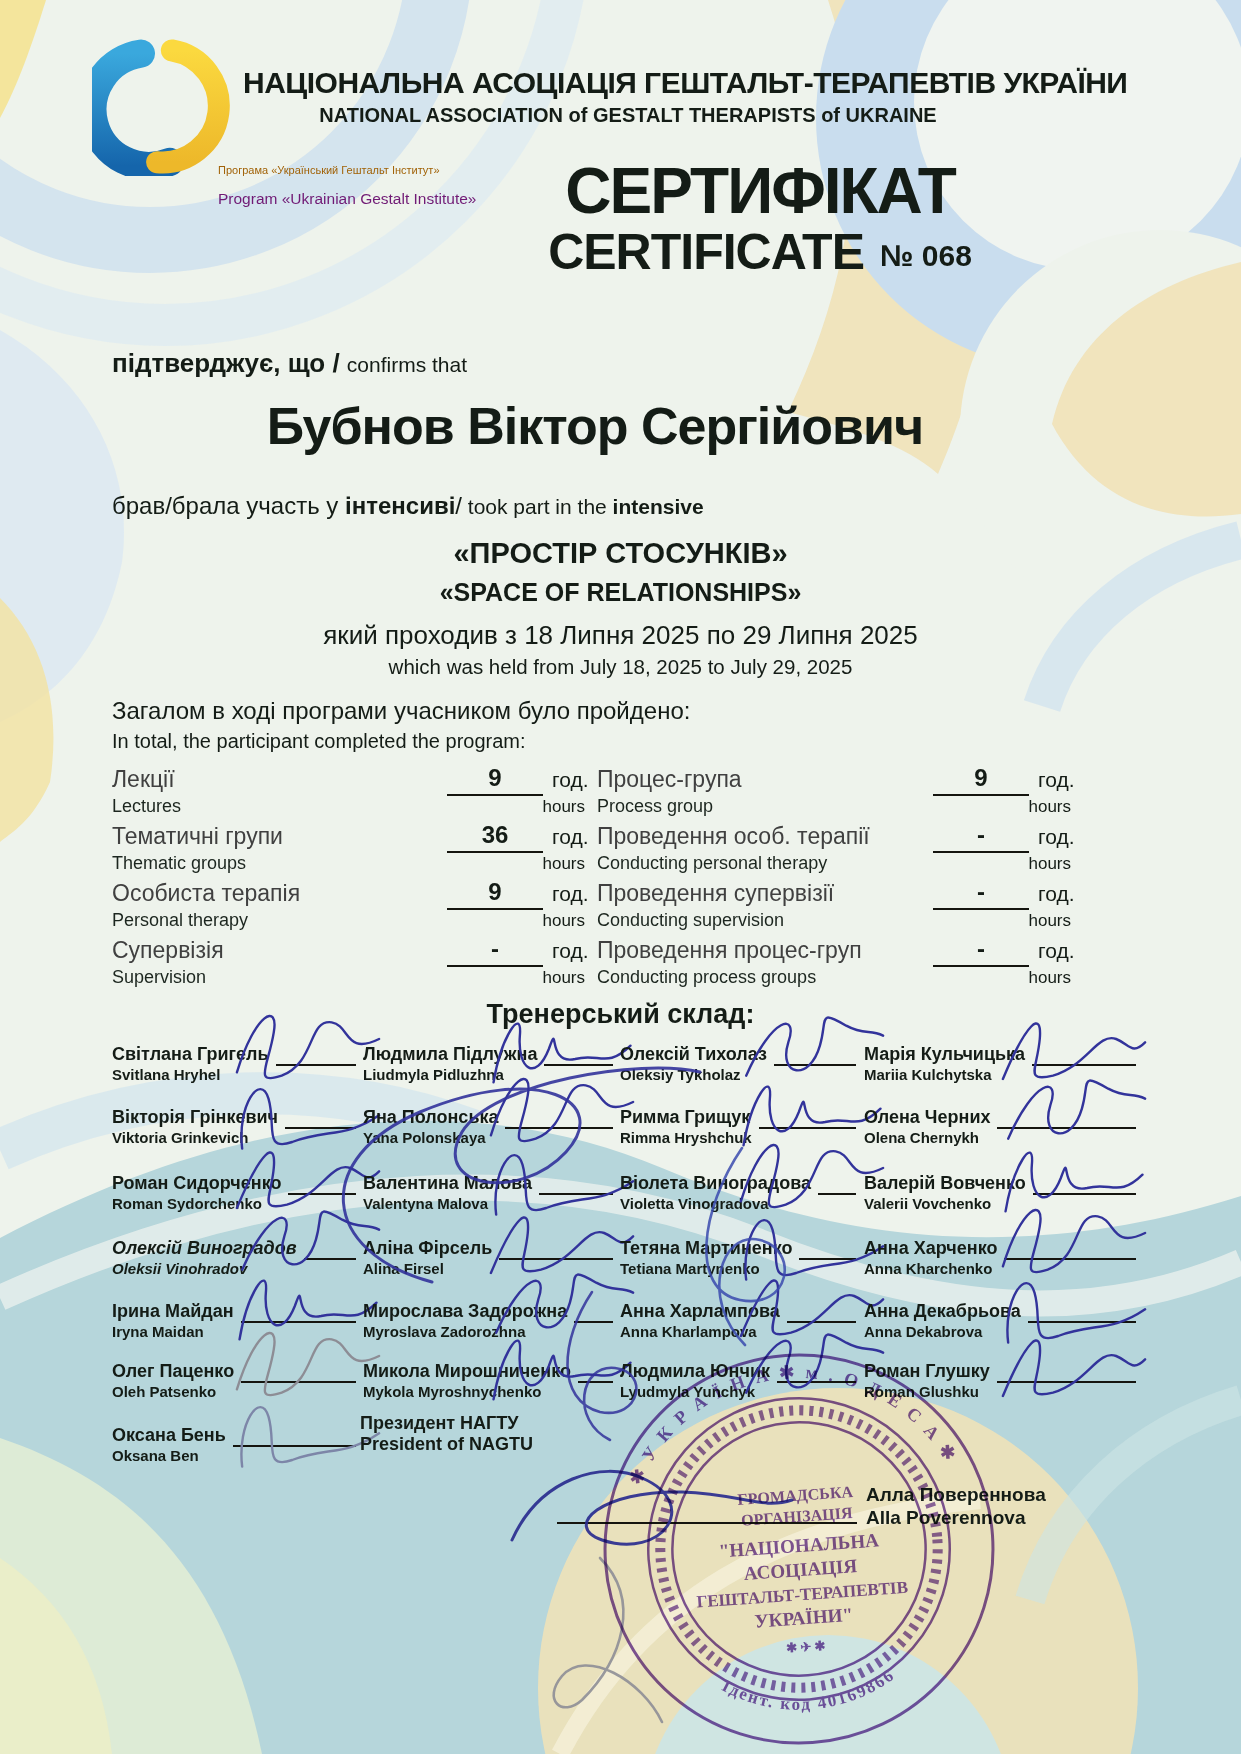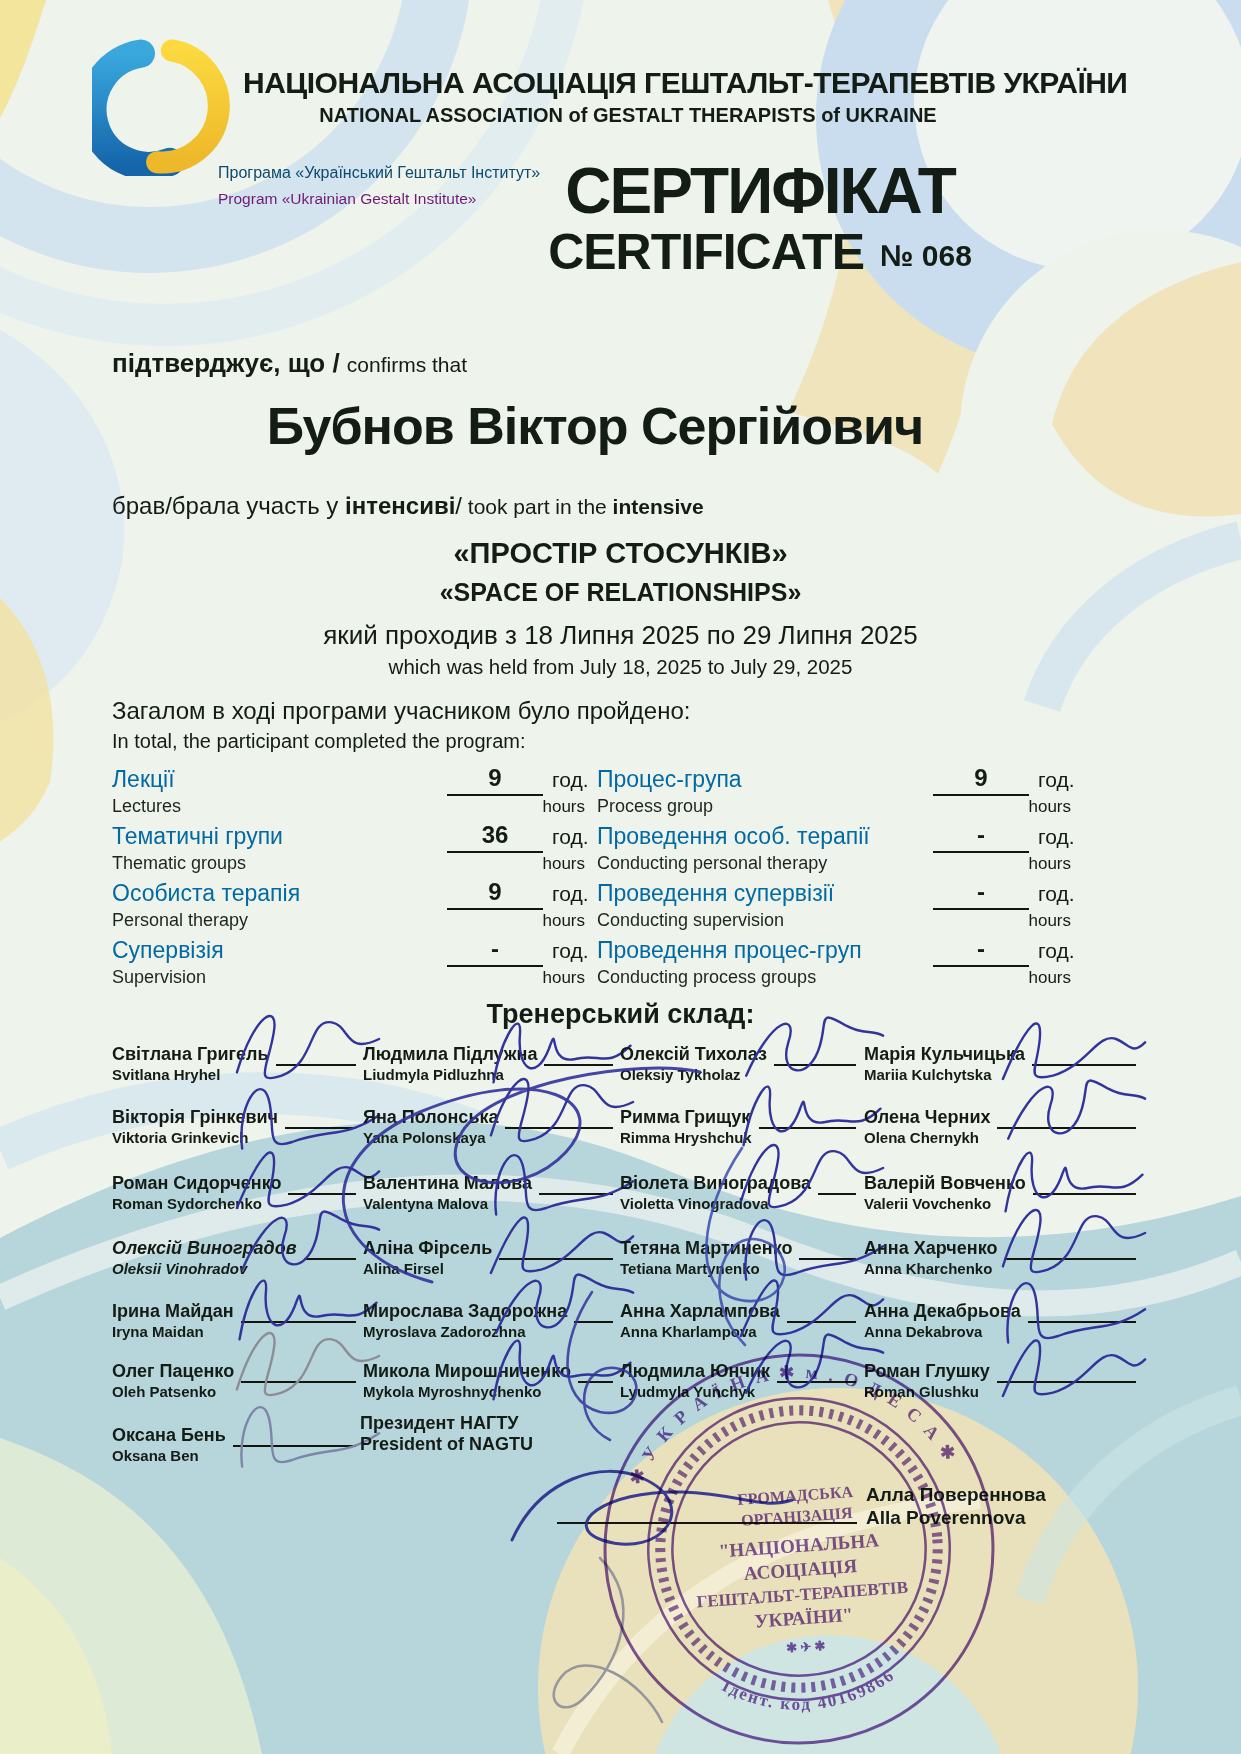--- a/index.html
+++ b/index.html
@@ -6,21 +6,21 @@
   .page{position:relative;width:1241px;height:1754px;margin:0 auto;overflow:hidden;
         background:#eef3ec;font-family:"Liberation Sans",sans-serif;color:#141c16;}
   .abs{position:absolute;}
   svg.bg{position:absolute;left:0;top:0;width:1241px;height:1754px;}
   svg.sig-overlay{position:absolute;left:0;top:0;width:1241px;height:1754px;pointer-events:none;}
 
   
   .logo{left:92px;top:36px;width:140px;height:140px;}
   .org-uk{left:243px;top:66px;width:770px;font-size:30px;font-weight:700;letter-spacing:-0.5px;white-space:nowrap;}
   .org-en{left:243px;top:104px;width:770px;text-align:center;font-size:20px;font-weight:700;}
-  .prog-uk{left:218px;top:164px;font-size:16px;color:#0c4a6e;}
+  .prog-uk{left:218px;top:164px;font-size:11px;color:#a16207;}
   .prog-en{left:218px;top:190px;font-size:15.5px;color:#701a75;}
   .cert-block{left:430px;top:158px;width:660px;text-align:center;}
   .cert-uk{font-size:64px;font-weight:700;letter-spacing:-2px;line-height:1.05;}
   .cert-en-row{display:flex;justify-content:center;align-items:flex-end;margin-top:2px;}
   .cert-en{font-size:50px;font-weight:700;letter-spacing:-1px;line-height:1;}
   .cert-no{font-size:30px;font-weight:700;margin-left:16px;padding-bottom:4px;}
 
   
   .confirms{left:112px;top:348px;font-size:26px;font-weight:700;}
   .confirms .en{font-size:21px;font-weight:400;}
@@ -34,21 +34,21 @@
   .dates-en{left:0;top:655px;width:1241px;text-align:center;font-size:20.5px;}
   .total-uk{left:112px;top:697px;font-size:24px;}
   .total-uk b{font-weight:400;}
   .total-en{left:112px;top:730px;font-size:20px;}
 
   
   .hours-col{position:absolute;top:766px;}
   #hours-left{left:112px;width:472px;}
   #hours-right{left:597px;width:460px;}
   .hrow{position:relative;height:57px;}
-  .hlabel-uk{font-size:23px;color:#0369a1;}
+  .hlabel-uk{font-size:23px;color:#404040;}
   .hlabel-en{font-size:18px;color:#1c261f;margin-top:3px;}
   .hval{position:absolute;top:-2px;height:30px;width:96px;text-align:center;
         border-bottom:2.5px solid #15150f;font-size:24px;font-weight:700;}
   #hours-left .hval{left:335px;} #hours-right .hval{left:336px;}
   .hunit-uk{position:absolute;top:2px;font-size:21px;}
   #hours-left .hunit-uk{left:440px;} #hours-right .hunit-uk{left:441px;}
   .hunit-en{position:absolute;top:31px;width:78px;text-align:right;font-size:17px;}
   #hours-left .hunit-en{left:395px;} #hours-right .hunit-en{left:396px;}
 
   .trainers-heading{left:0;top:999px;width:1241px;text-align:center;font-size:27px;font-weight:700;}

